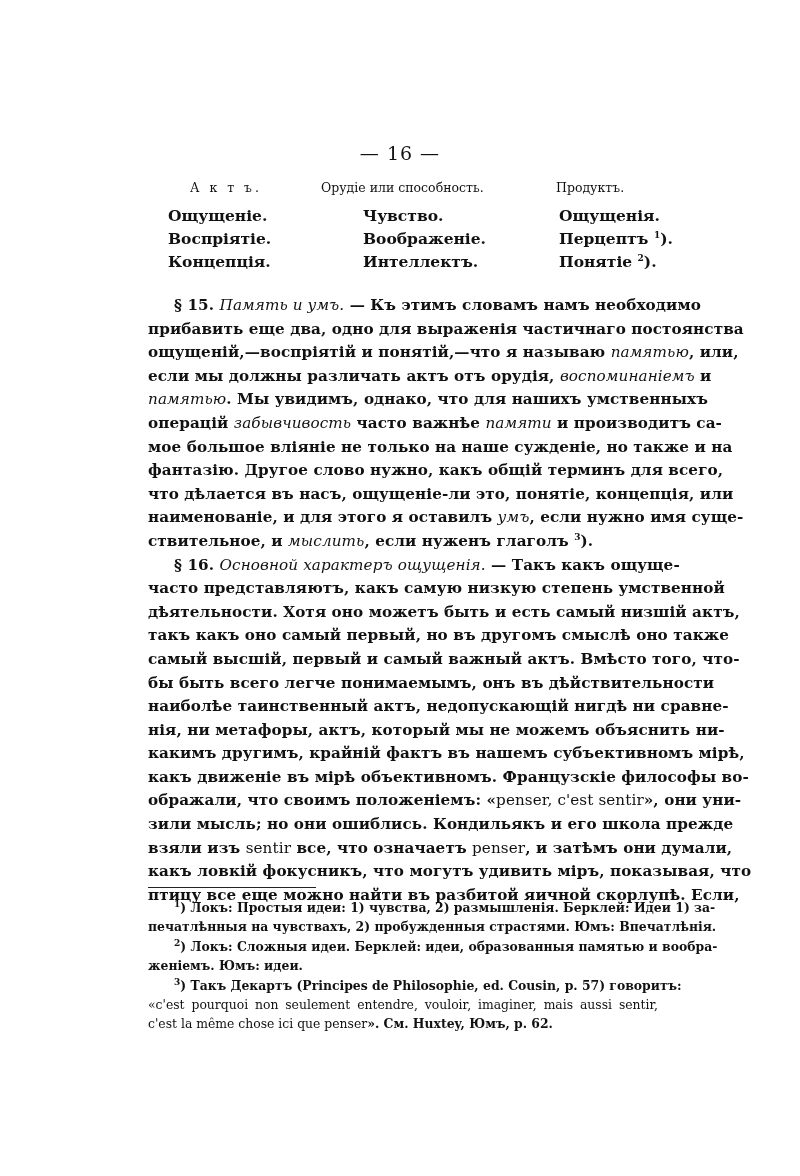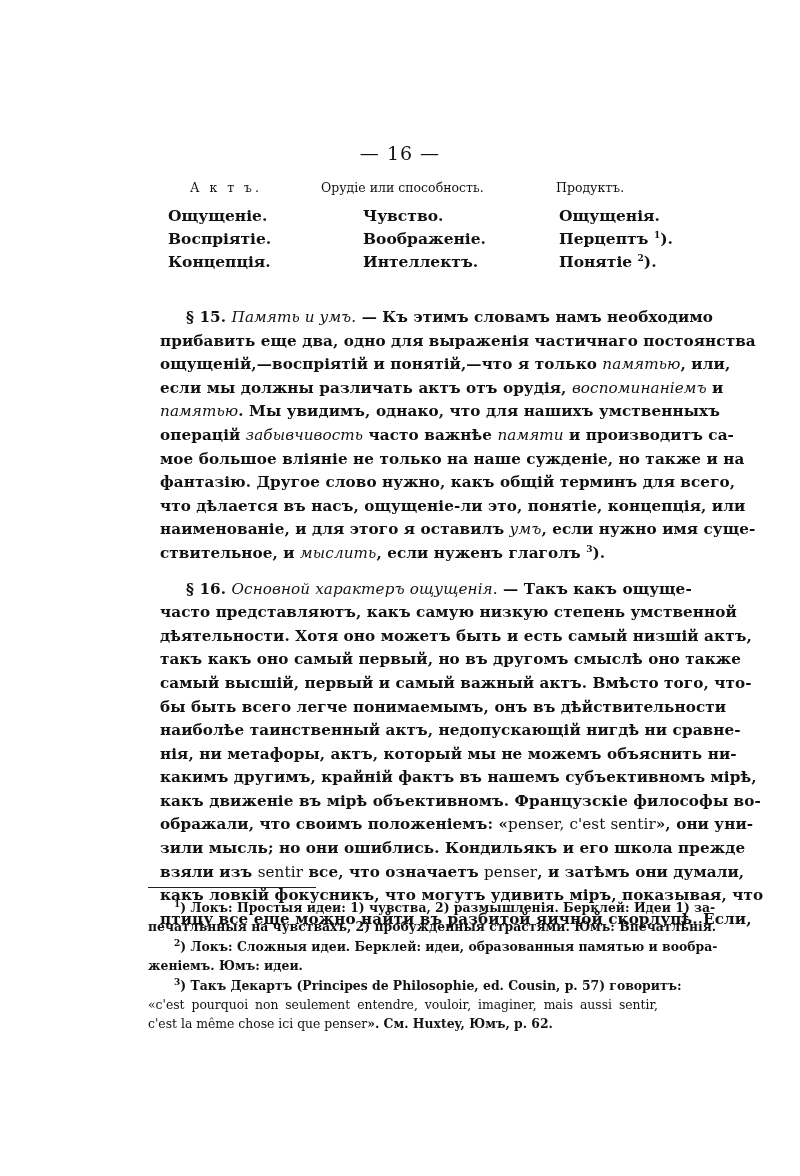--- a/index.html
+++ b/index.html
@@ -64,21 +64,21 @@
       top: 294px;
       left: 148px;
       width: 510px;
       font-size: 15.2px;
       font-weight: bold;
       line-height: 23.6px;
       text-align: justify;
       letter-spacing: 0.1px;
     }
     .para {
-      margin: 12px;
+      margin: 0;
       text-indent: 26px;
       text-align: justify;
     }
     .para .line {
       display: block;
       text-align: justify;
       text-align-last: justify;
       white-space: nowrap;
       text-indent: 0;
     }
@@ -146,21 +146,21 @@
     <span class="col c1">Концепція.</span>
     <span class="col c2">Интеллектъ.</span>
     <span class="col c3"><span>Понятіе </span><sup>2</sup><span>).</span></span>
   </div>
 </div>
 
 <div class="body-text">
   <div class="para">
       <span class="line first"><span>§ 15. </span><span class="it">Память и умъ.</span><span> — Къ этимъ словамъ намъ необходимо</span></span>
       <span class="line"><span>прибавить еще два, одно для выраженія частичнаго постоянства</span></span>
-      <span class="line"><span>ощущеній,—воспріятій и понятій,—что я только </span><span class="it">памятью</span><span>, или,</span></span>
+      <span class="line"><span>ощущеній,—воспріятій и понятій,—что я называю </span><span class="it">памятью</span><span>, или,</span></span>
       <span class="line"><span>если мы должны различать актъ отъ орудія, </span><span class="it">воспоминаніемъ</span><span> и</span></span>
       <span class="line"><span class="it">памятью</span><span>. Мы увидимъ, однако, что для нашихъ умственныхъ</span></span>
       <span class="line"><span>операцій </span><span class="it">забывчивость</span><span> часто важнѣе </span><span class="it">памяти</span><span> и производитъ са-</span></span>
       <span class="line"><span>мое большое вліяніе не только на наше сужденіе, но также и на</span></span>
       <span class="line"><span>фантазію. Другое слово нужно, какъ общій терминъ для всего,</span></span>
       <span class="line"><span>что дѣлается въ насъ, ощущеніе-ли это, понятіе, концепція, или</span></span>
       <span class="line"><span>наименованіе, и для этого я оставилъ </span><span class="it">умъ</span><span>, если нужно имя суще-</span></span>
       <span class="line last"><span>ствительное, и </span><span class="it">мыслить</span><span>, если нуженъ глаголъ </span><sup>3</sup><span>).</span></span>
     </div>
   <div class="para">

